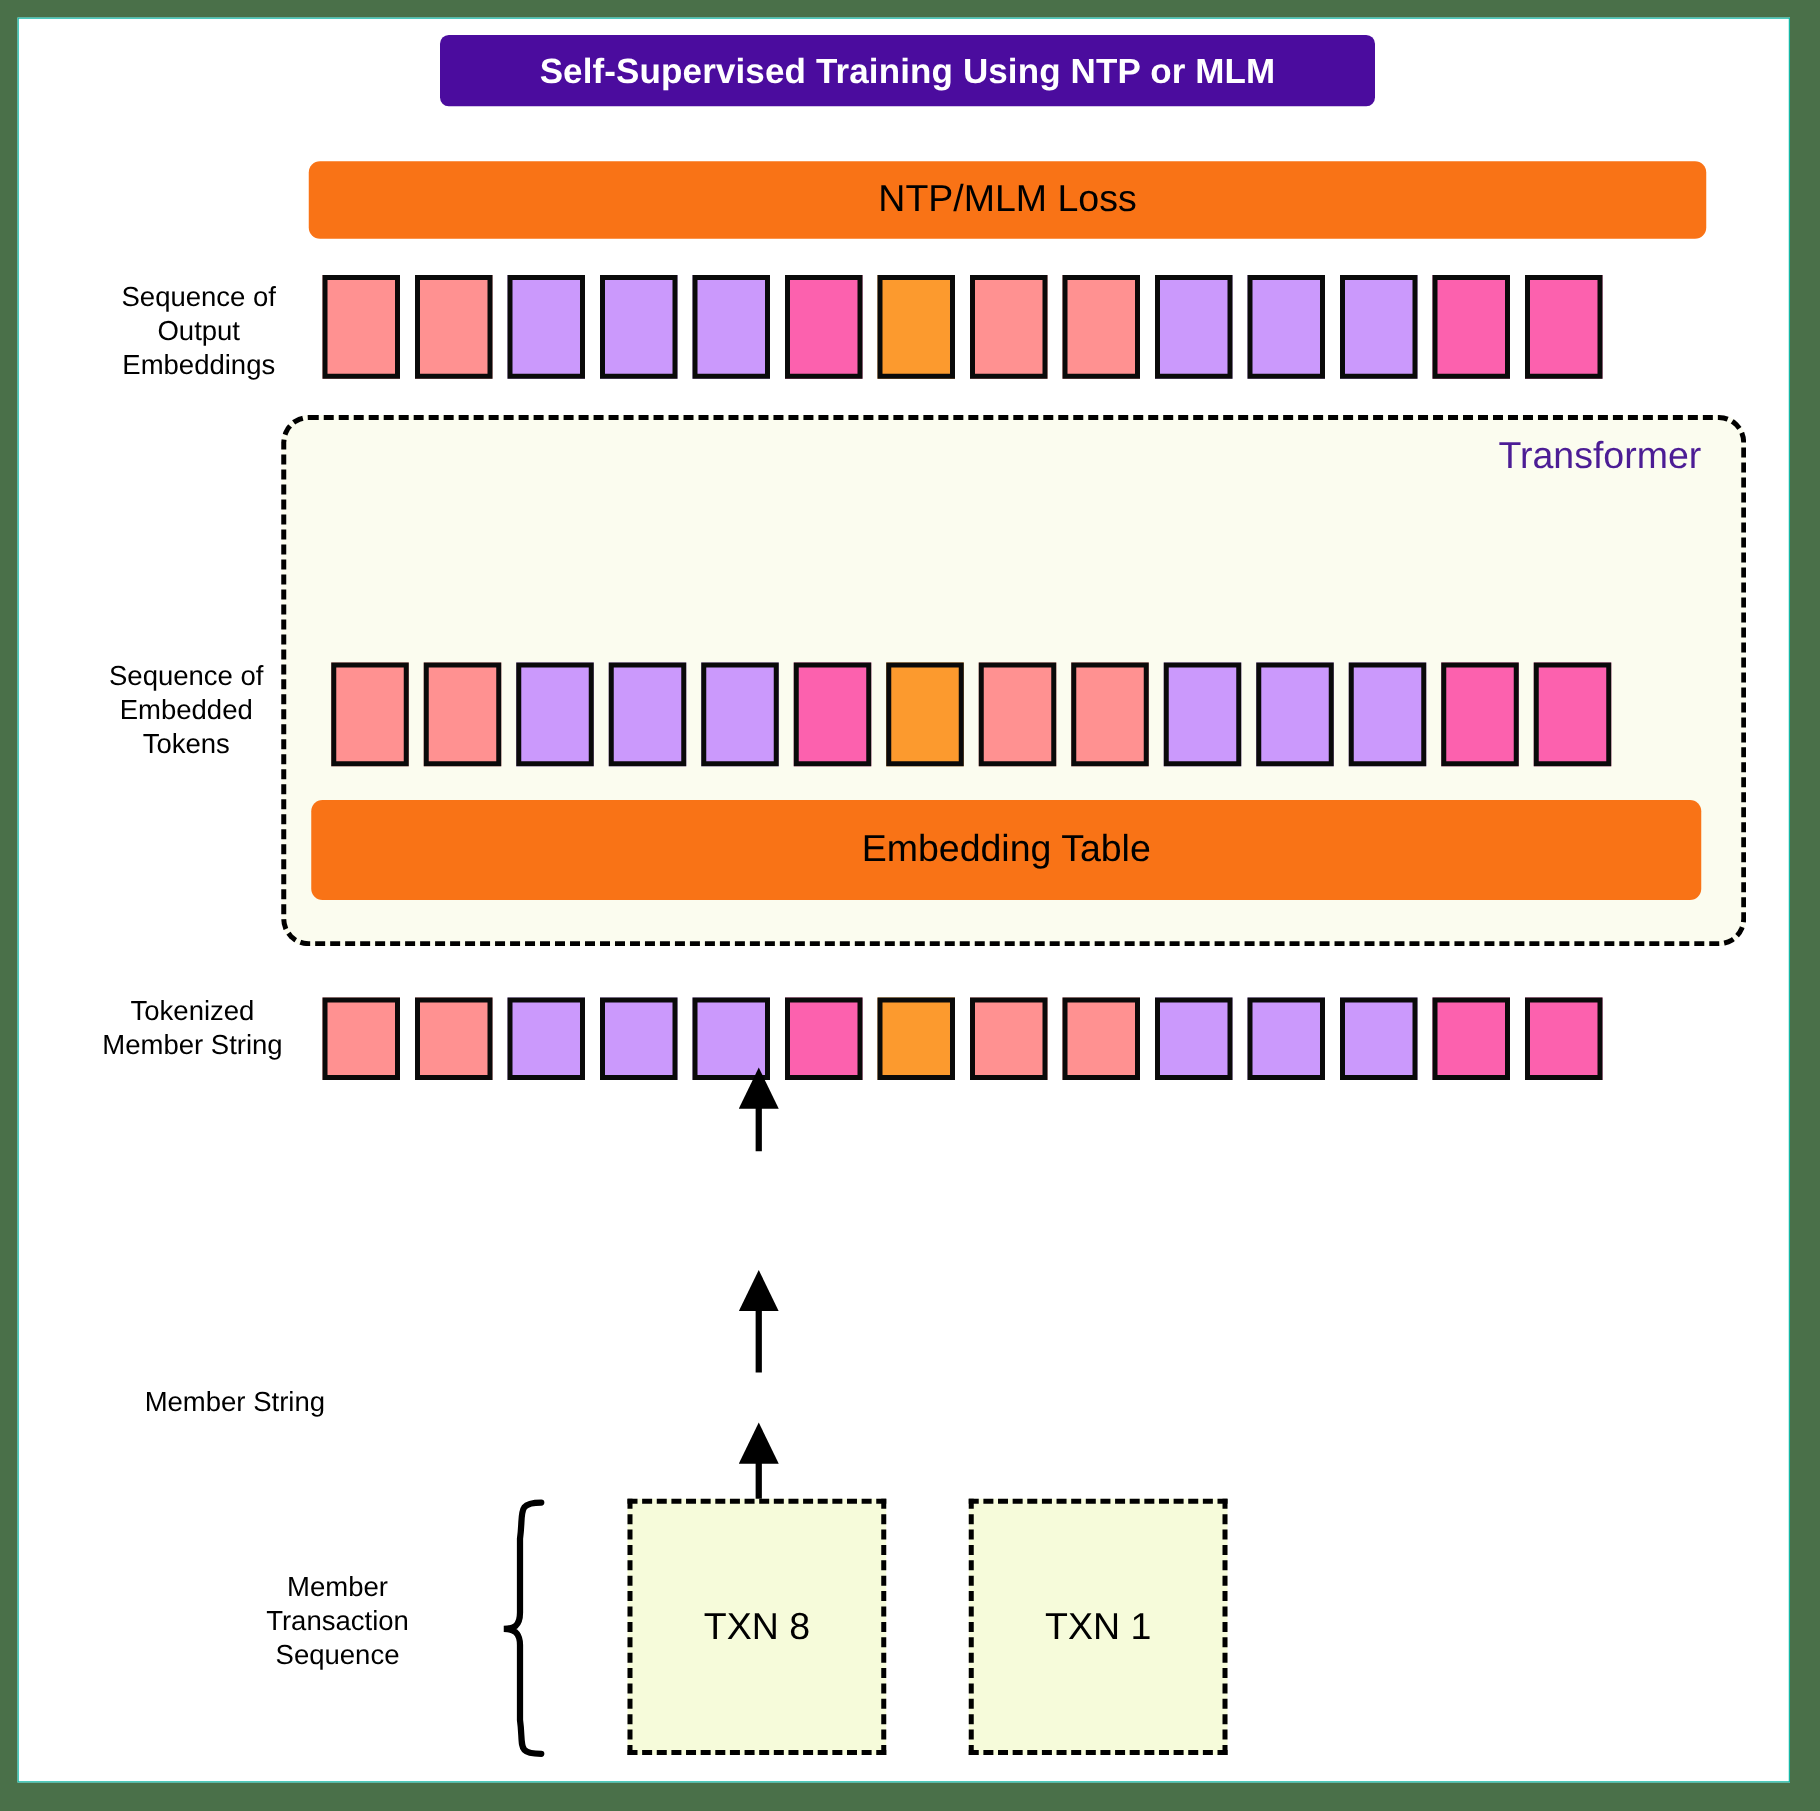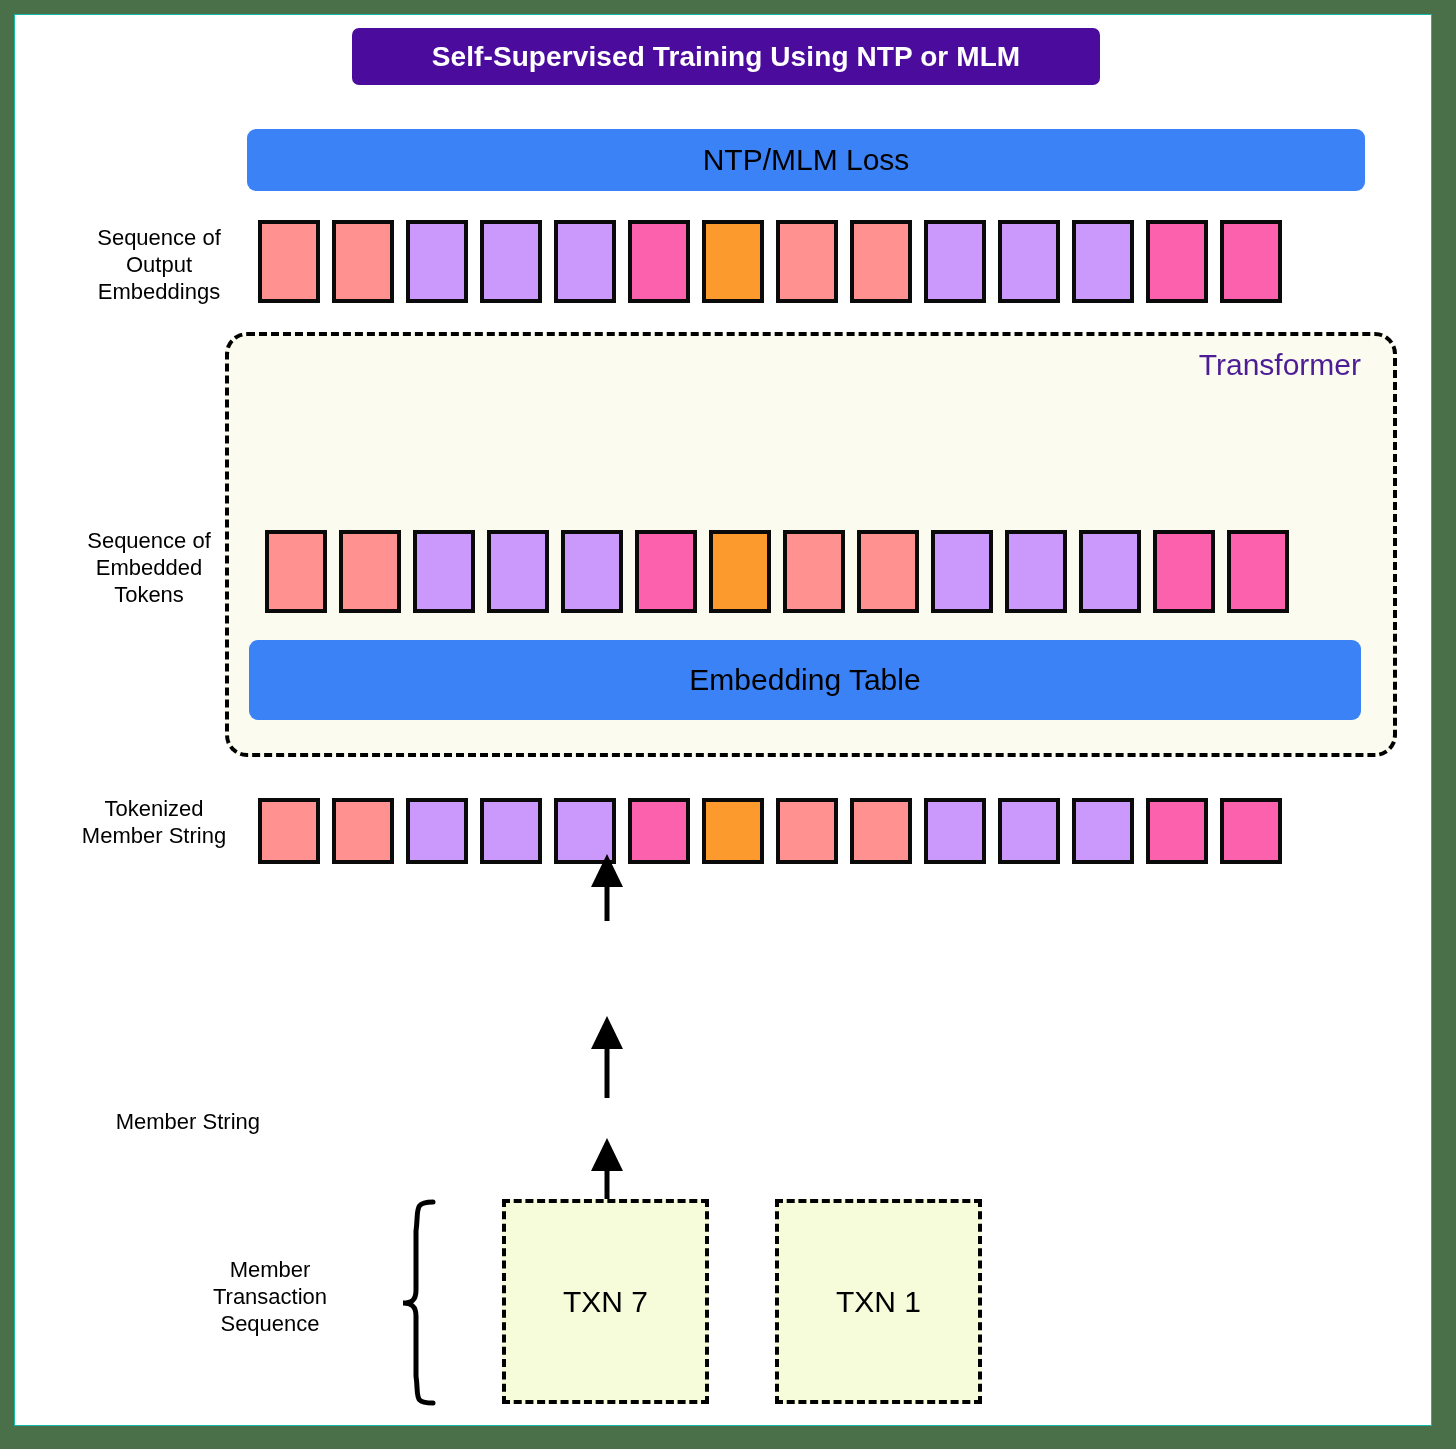--- a/index.html
+++ b/index.html
@@ -43,21 +43,21 @@
     font-weight: bold;
     display: flex;
     align-items: center;
     justify-content: center;
     letter-spacing: 0.1px;
   }
 
   
   .gray-bar {
     position: absolute;
-    background: #3b82f6;
+    background: #f97316;
     border-radius: 9px;
     display: flex;
     align-items: center;
     justify-content: center;
     font-size: 30px;
     color: #000000;
   }
   #loss-bar {
     left: 232px;
     top: 114px;
@@ -276,21 +276,21 @@
         <div class="token" style="background: rgb(252, 97, 174);"></div>
       </div>
 
 
     <div class="side-label" id="label-member-string">Member String</div>
 
     <div class="side-label" id="label-member-txn">Member
 Transaction
 Sequence</div>
 
-    <div class="txn-box" id="txn-1">TXN 7</div>
+    <div class="txn-box" id="txn-1">TXN 8</div>
     <div class="txn-box" id="txn-2">TXN 1</div>
 
     <svg id="arrow-layer" viewBox="0 0 1410 1404">
       <defs>
         <marker id="arrowhead" markerWidth="7" markerHeight="7" refX="3.2" refY="3.2" orient="auto">
           <path d="M0,0 L6.6,3.2 L0,6.4 z" fill="#000000"></path>
         </marker>
       </defs>
 
       <line x1="592" y1="906" x2="592" y2="856" stroke="#000000" stroke-width="5" marker-end="url(#arrowhead)"></line>

